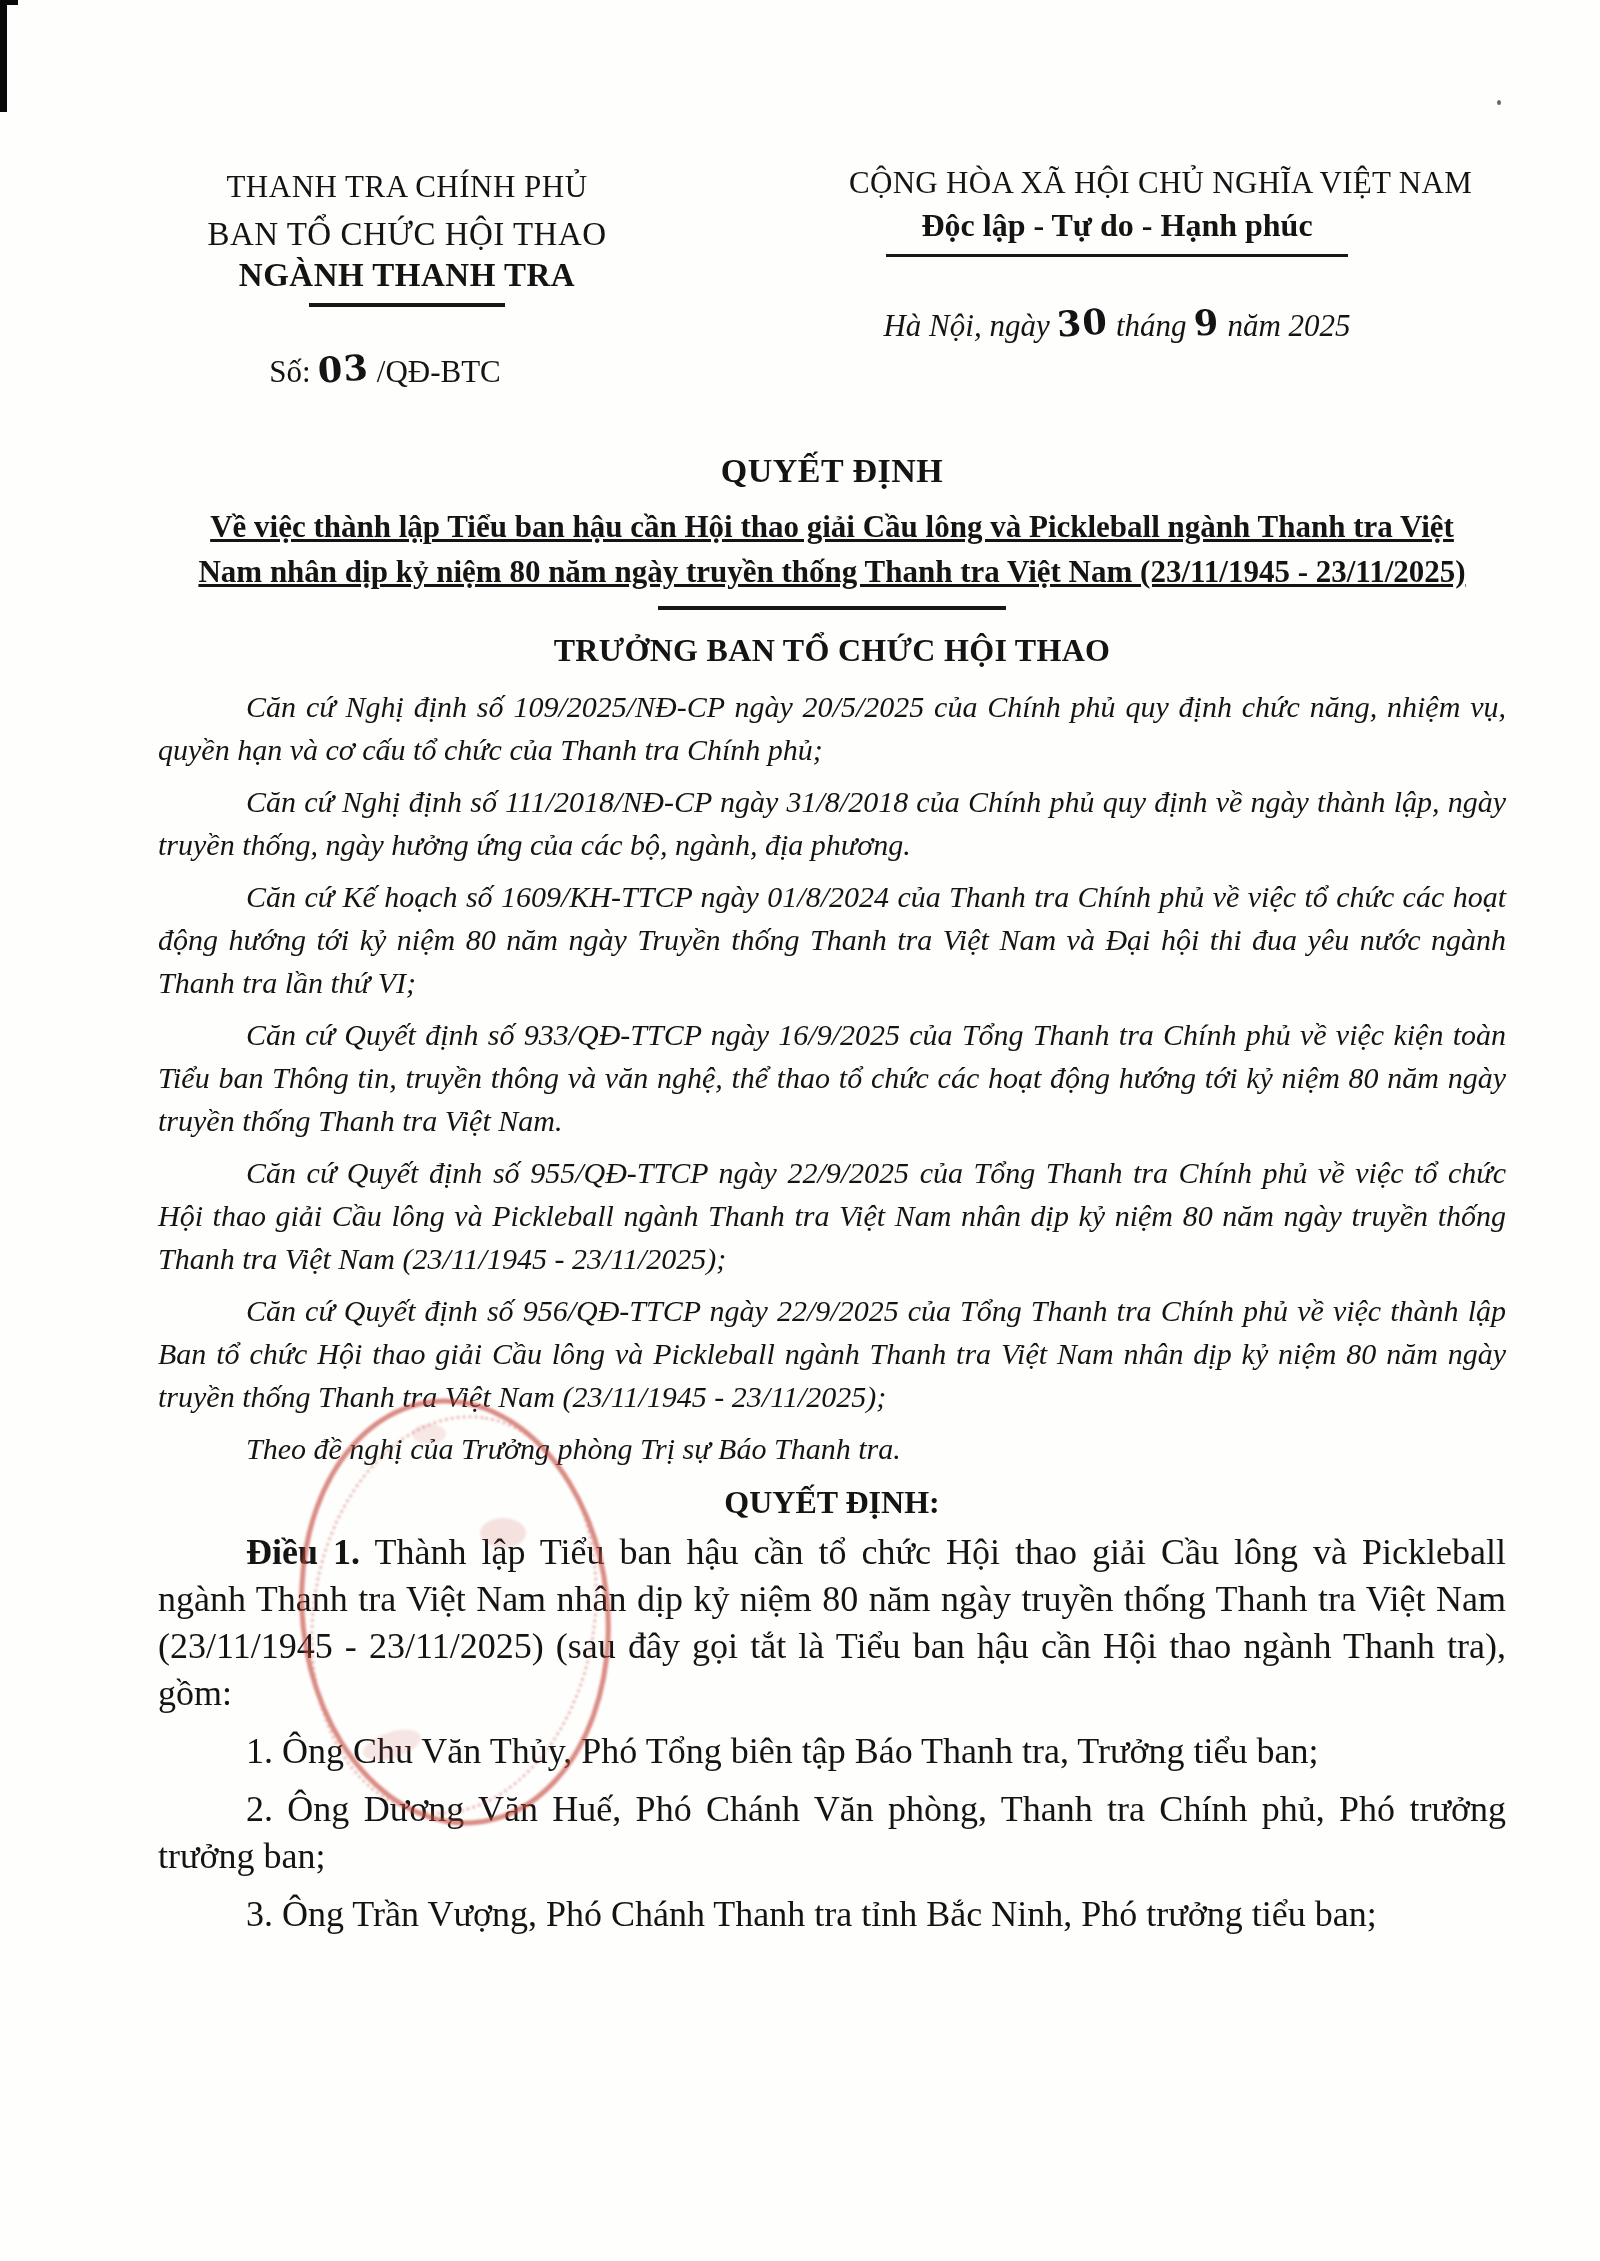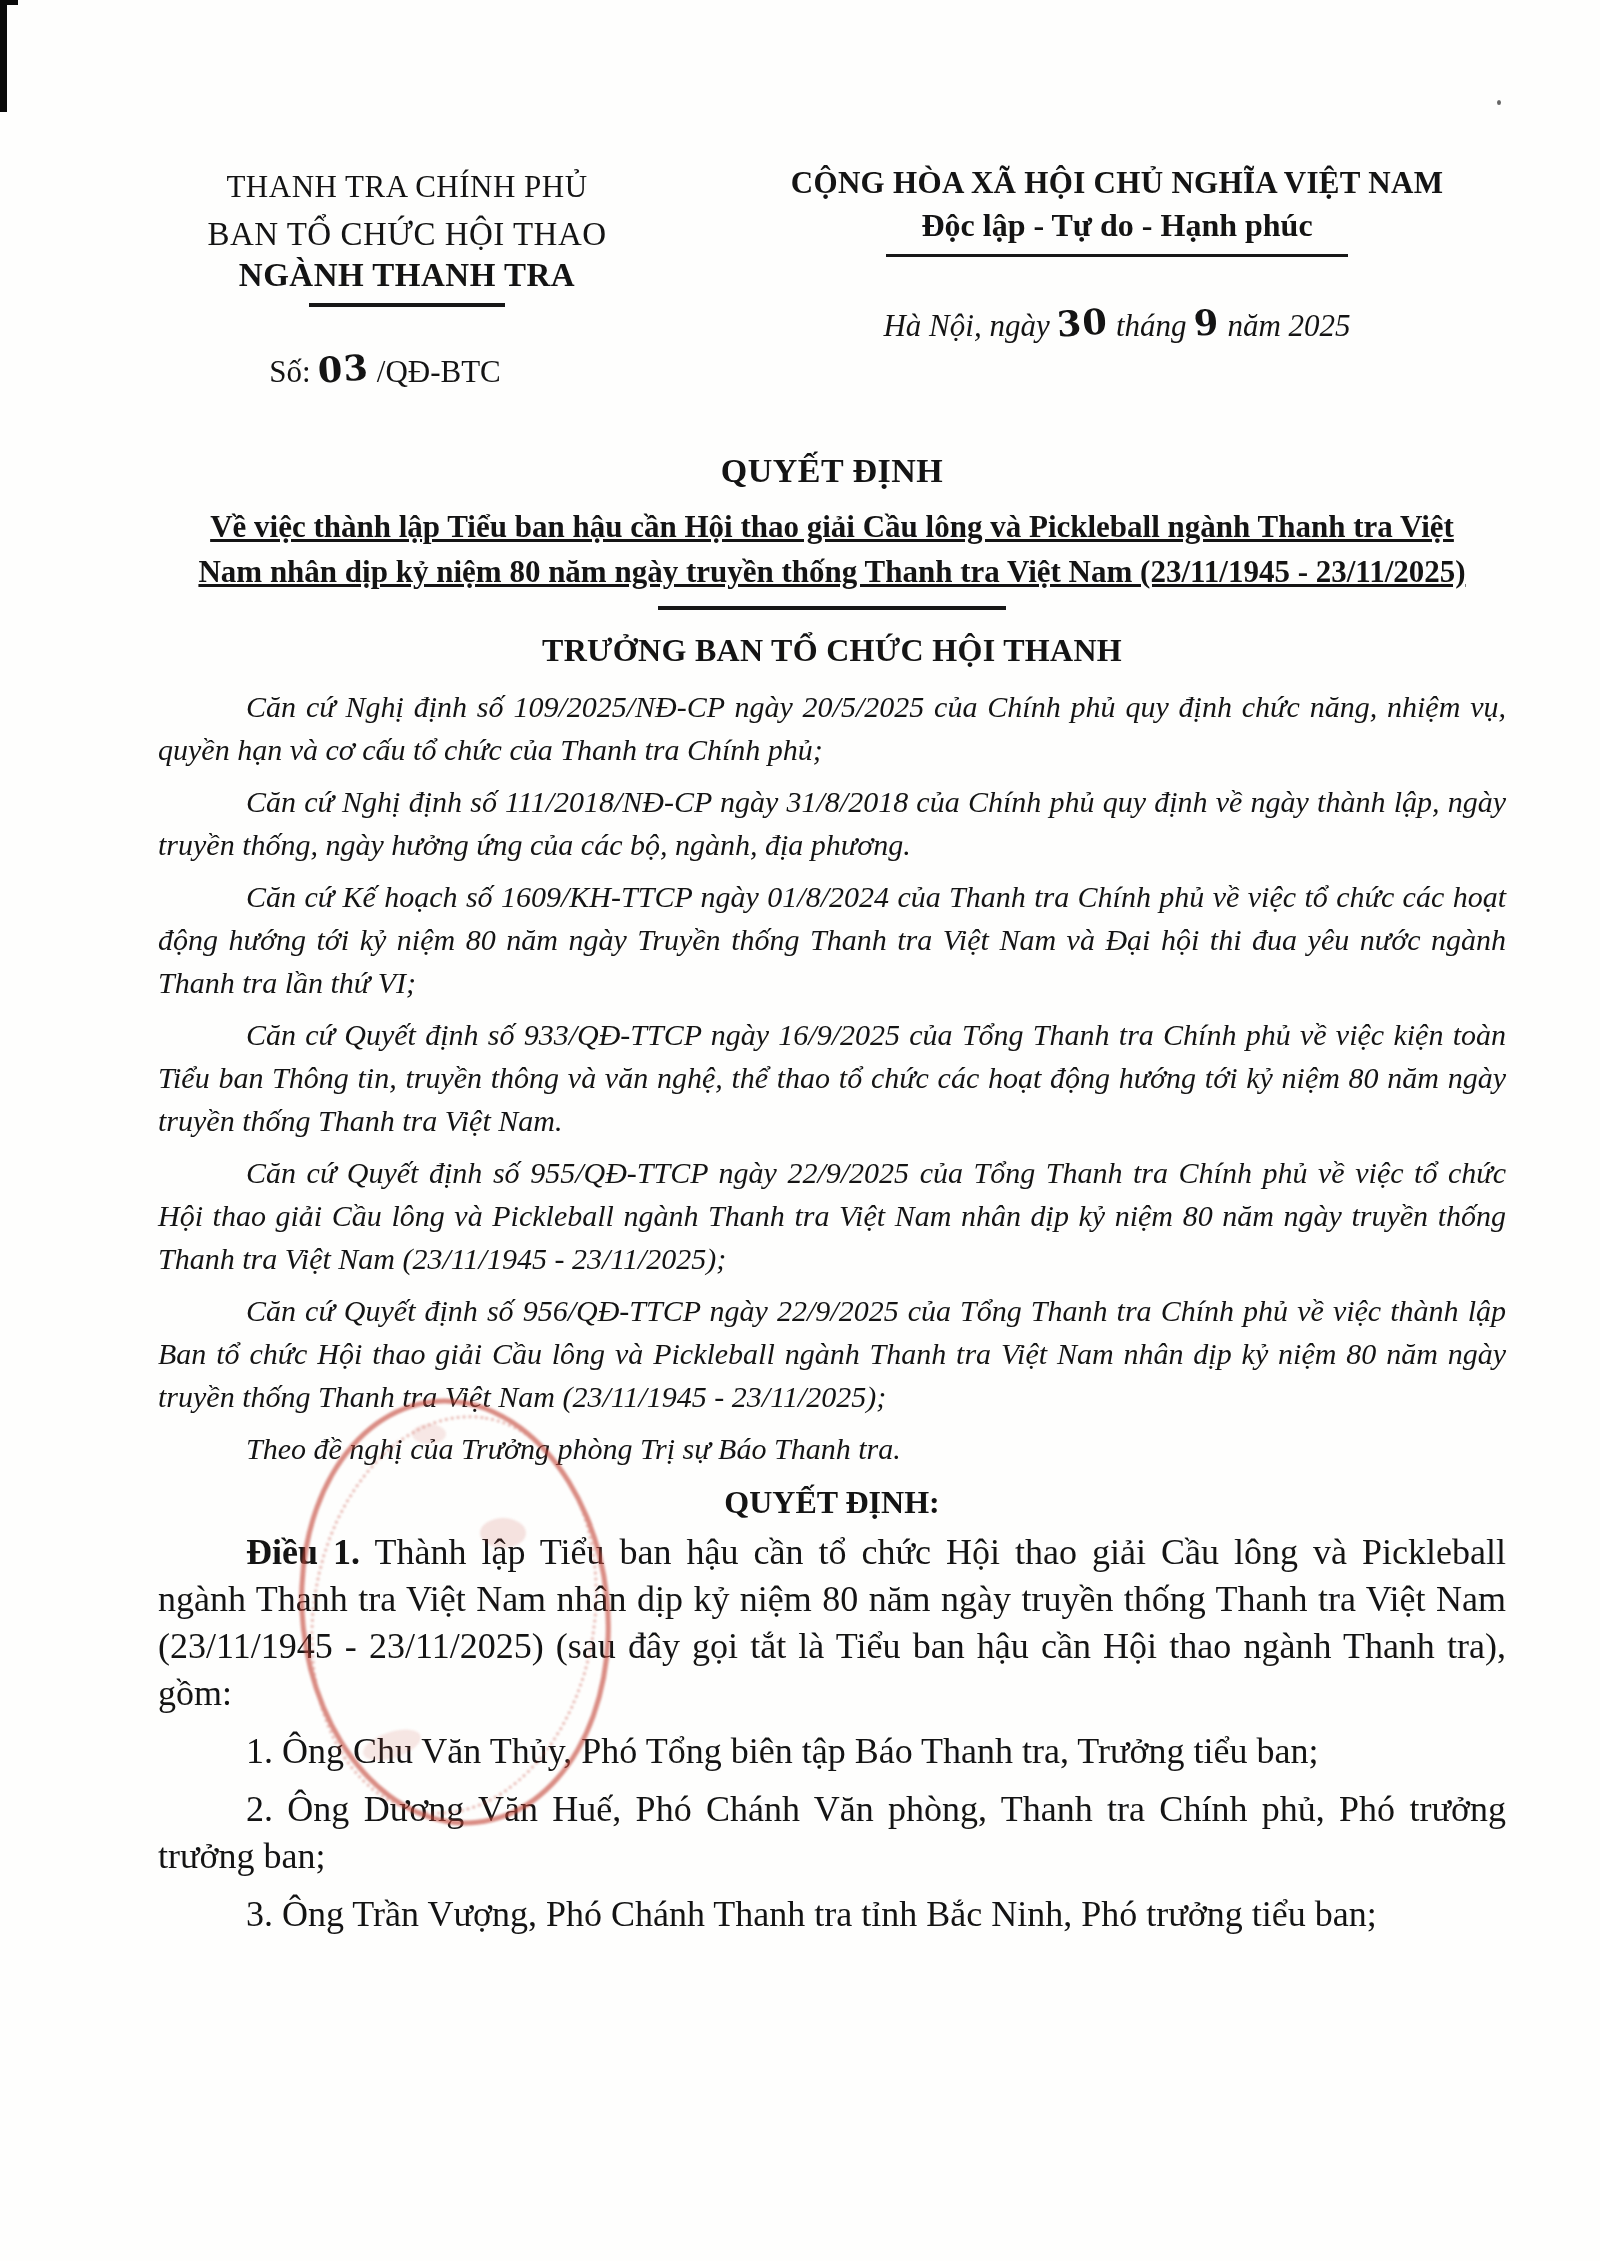--- a/index.html
+++ b/index.html
@@ -15,21 +15,21 @@
   .edge-strip2{left:0;top:0;width:18px;height:5px;background:#0a0a0a;}
   .tiny-dot{left:1497px;top:100px;width:4px;height:5px;background:#666;border-radius:50%;}
   
   .header-left{left:112px;top:169px;width:590px;text-align:center;}
   .hl-line1{font-size:31px;font-weight:400;letter-spacing:.5px;white-space:nowrap;}
   .hl-line2{font-size:33px;font-weight:400;letter-spacing:.5px;margin-top:11px;white-space:nowrap;}
   .hl-line3{font-size:33px;font-weight:700;letter-spacing:.5px;margin-top:4px;white-space:nowrap;}
   .hl-rule{width:196px;height:4px;background:#171717;margin:9px auto 0;}
   .doc-number{margin-top:42px;font-size:31px;white-space:nowrap;transform:translateX(-22px);}
   .header-right{left:762px;top:165px;width:710px;text-align:center;}
-  .hr-line1{font-size:31px;font-weight:700;letter-spacing:.3px;white-space:nowrap;}
+  .hr-line1{font-size:31px;font-weight:400;letter-spacing:.3px;white-space:nowrap;text-align:right;}
   .hr-line2{font-size:32px;font-weight:700;margin-top:6px;white-space:nowrap;}
   .hr-rule{width:462px;height:3px;background:#181818;margin:10px auto 0;}
   .date-line{margin-top:46px;font-size:31px;font-style:italic;white-space:nowrap;}
   
   .hw{
     display:inline-block;font-family:"DejaVu Serif",serif;font-style:normal;
     font-weight:700;font-size:1.13em;letter-spacing:1px;
     transform:rotate(-4deg) translateY(-1px);
   }
   
@@ -99,21 +99,21 @@
     <span>tháng</span>
     <span class="hw">9</span>
     <span>năm 2025</span>
   </div>
 </div>
 
 <div class="abs content">
   <div class="doc-title">QUYẾT ĐỊNH</div>
   <div class="doc-subtitle">Về việc thành lập Tiểu ban hậu cần Hội thao giải Cầu lông và Pickleball ngành Thanh tra Việt Nam nhân dịp kỷ niệm 80 năm ngày truyền thống Thanh tra Việt Nam (23/11/1945 - 23/11/2025)</div>
   <div class="subtitle-rule"></div>
-  <div class="issuer-heading">TRƯỞNG BAN TỔ CHỨC HỘI THANH</div>
+  <div class="issuer-heading">TRƯỞNG BAN TỔ CHỨC HỘI THAO</div>
 
   <p class="recital first">Căn cứ Nghị định số 109/2025/NĐ-CP ngày 20/5/2025 của Chính phủ quy định chức năng, nhiệm vụ, quyền hạn và cơ cấu tổ chức của Thanh tra Chính phủ;</p>
   <p class="recital">Căn cứ Nghị định số 111/2018/NĐ-CP ngày 31/8/2018 của Chính phủ quy định về ngày thành lập, ngày truyền thống, ngày hưởng ứng của các bộ, ngành, địa phương.</p>
   <p class="recital">Căn cứ Kế hoạch số 1609/KH-TTCP ngày 01/8/2024 của Thanh tra Chính phủ về việc tổ chức các hoạt động hướng tới kỷ niệm 80 năm ngày Truyền thống Thanh tra Việt Nam và Đại hội thi đua yêu nước ngành Thanh tra lần thứ VI;</p>
   <p class="recital">Căn cứ Quyết định số 933/QĐ-TTCP ngày 16/9/2025 của Tổng Thanh tra Chính phủ về việc kiện toàn Tiểu ban Thông tin, truyền thông và văn nghệ, thể thao tổ chức các hoạt động hướng tới kỷ niệm 80 năm ngày truyền thống Thanh tra Việt Nam.</p>
   <p class="recital">Căn cứ Quyết định số 955/QĐ-TTCP ngày 22/9/2025 của Tổng Thanh tra Chính phủ về việc tổ chức Hội thao giải Cầu lông và Pickleball ngành Thanh tra Việt Nam nhân dịp kỷ niệm 80 năm ngày truyền thống Thanh tra Việt Nam (23/11/1945 - 23/11/2025);</p>
   <p class="recital">Căn cứ Quyết định số 956/QĐ-TTCP ngày 22/9/2025 của Tổng Thanh tra Chính phủ về việc thành lập Ban tổ chức Hội thao giải Cầu lông và Pickleball ngành Thanh tra Việt Nam nhân dịp kỷ niệm 80 năm ngày truyền thống Thanh tra Việt Nam (23/11/1945 - 23/11/2025);</p>
   <p class="recital">Theo đề nghị của Trưởng phòng Trị sự Báo Thanh tra.</p>
 
   <div class="decision-heading">QUYẾT ĐỊNH:</div>

